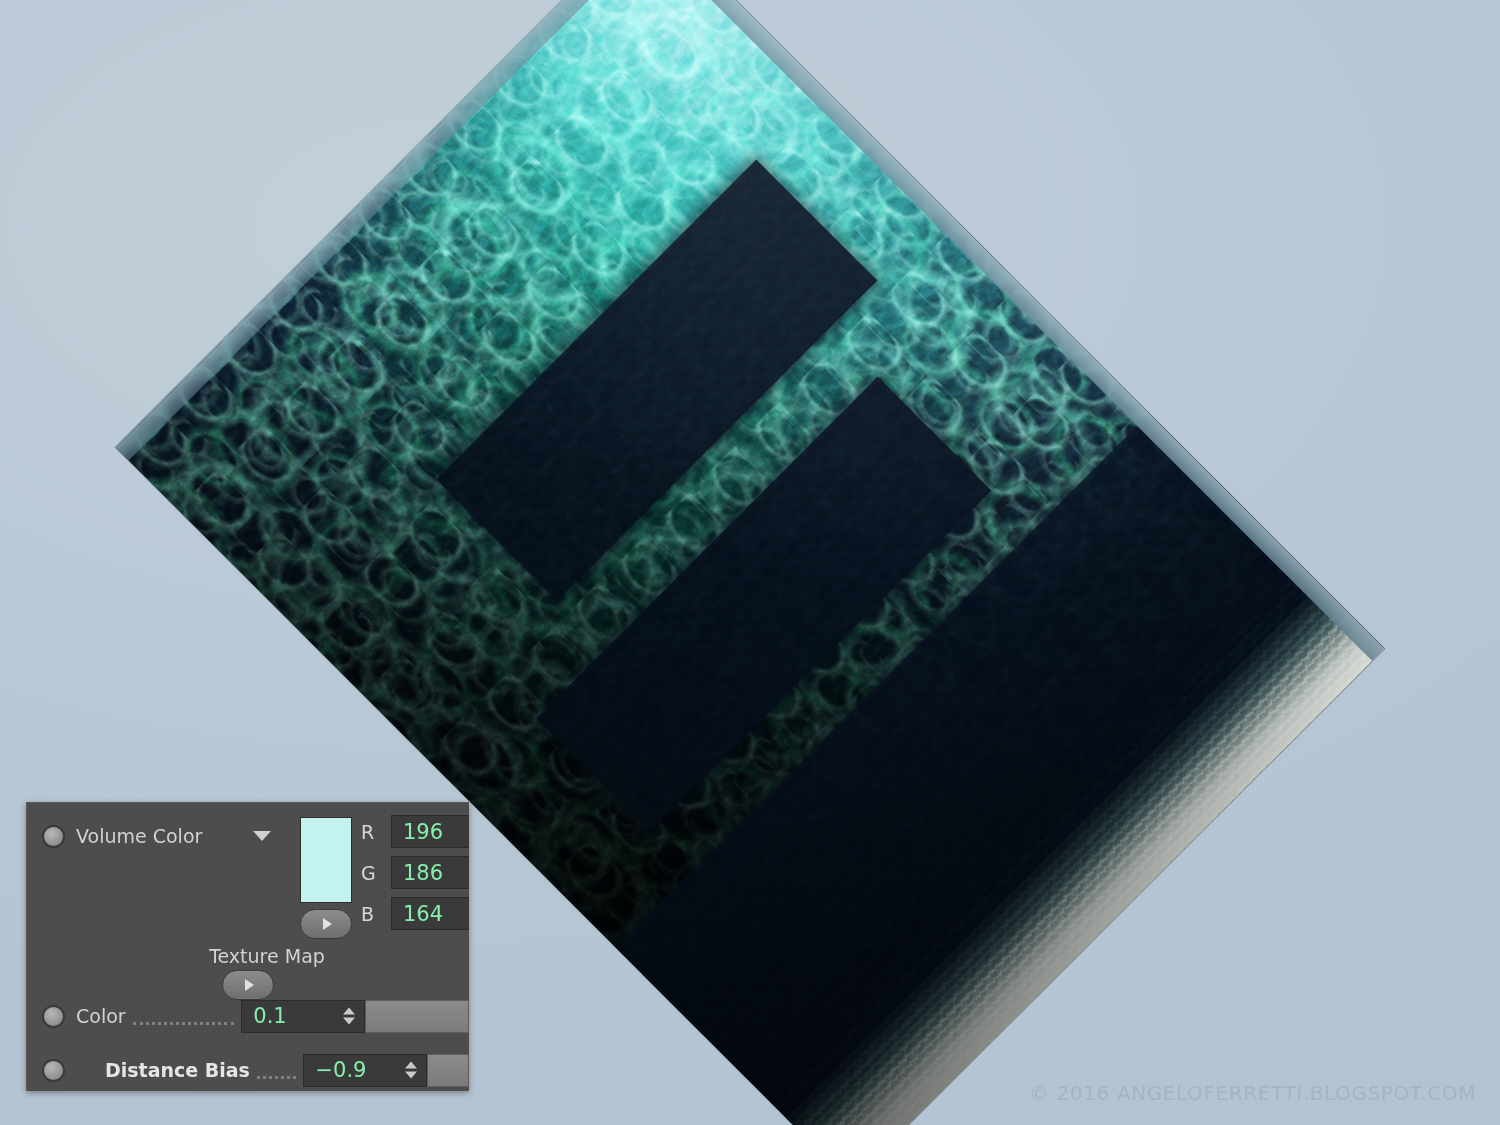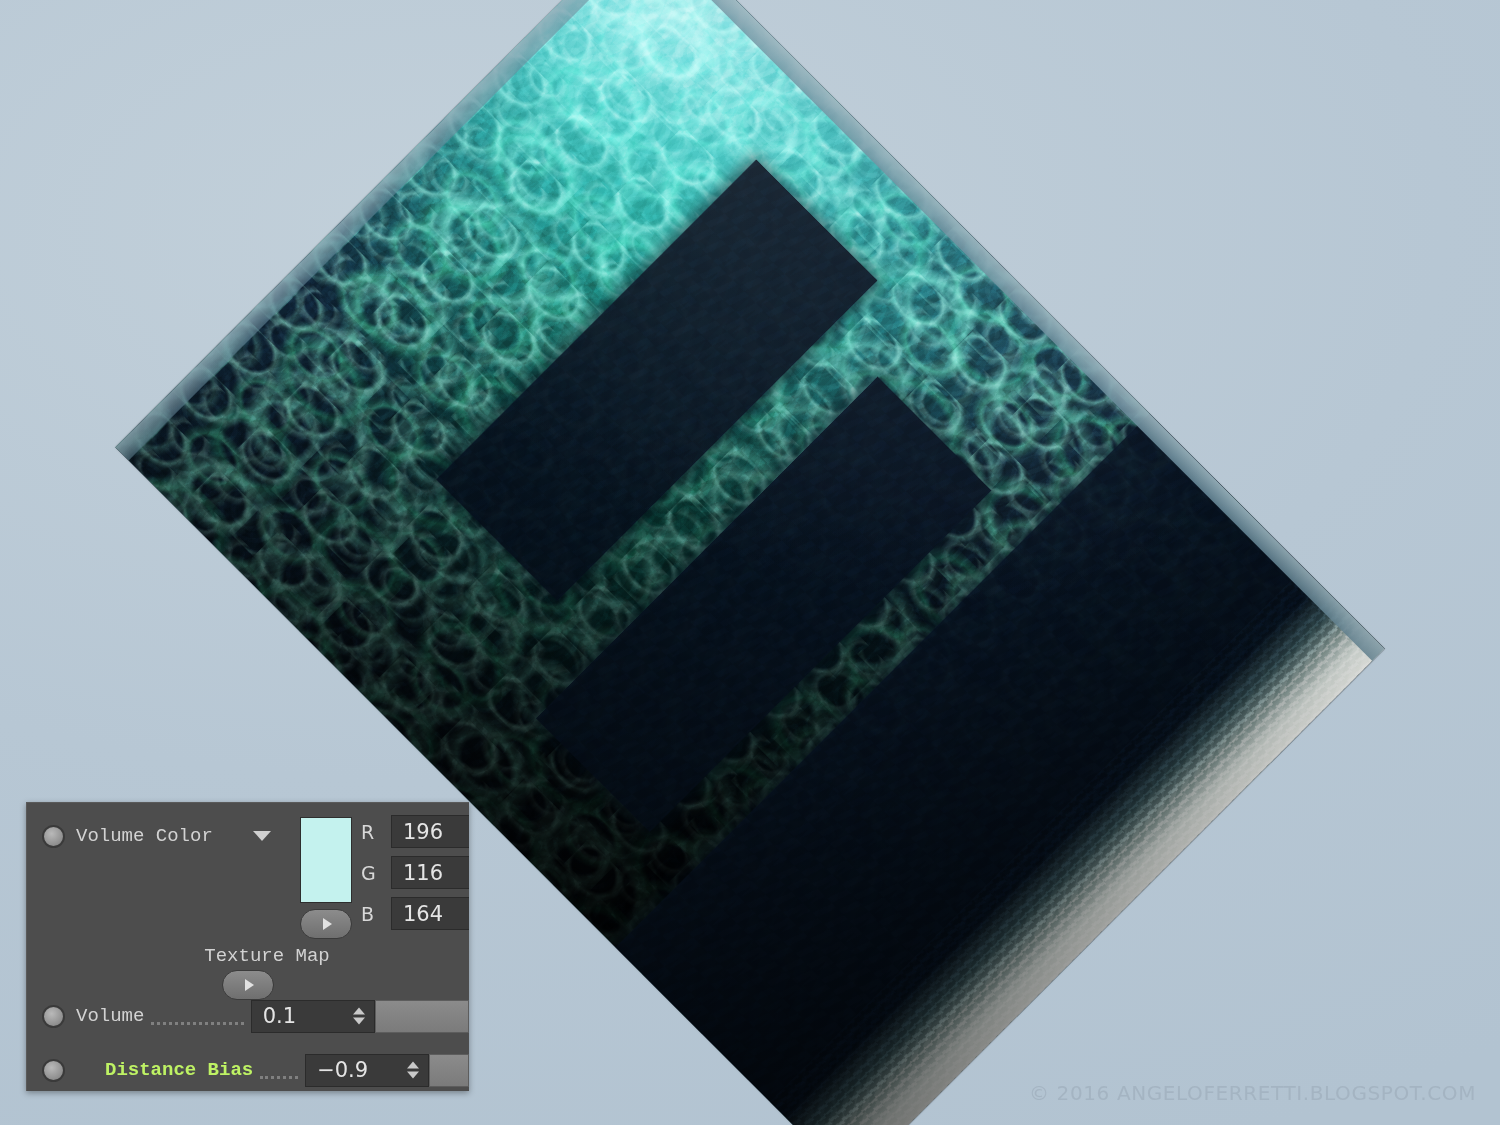--- a/index.html
+++ b/index.html
@@ -194,21 +194,21 @@
     font-size:19px;
   }
   .row{position:absolute;left:0;width:100%;height:46px;display:flex;align-items:center;}
   .radio{
     width:23px;height:23px;border-radius:50%;
     background:radial-gradient(circle at 40% 35%, #b9b9b9, #8e8e8e 70%, #7b7b7b 100%);
     border:2px solid #3a3a3a;
     box-sizing:border-box;
     margin-left:15px;flex:none;
   }
-  .lbl{margin-left:11px;white-space:nowrap;color:#d2d2d2;font-family:Liberation Mono, monospace;}
+  .lbl{margin-left:11px;white-space:nowrap;color:#d2d2d2;}
   .lbl.accent{font-weight:bold;}
   .leader{
     flex:1;margin:0 7px;height:1px;
     border-bottom:3px dotted #8a8a8a;
     opacity:.85;position:relative;top:7px;
   }
   .caret{
     width:0;height:0;border-left:9px solid transparent;border-right:9px solid transparent;
     border-top:10px solid #d0d0d0;flex:none;margin-right:10px;
   }
@@ -222,21 +222,21 @@
     border:1px solid #3b3b3b;box-sizing:border-box;
     display:flex;align-items:center;justify-content:center;flex:none;
   }
   .arrowbtn i{
     width:0;height:0;border-top:6px solid transparent;border-bottom:6px solid transparent;
     border-left:9px solid #e2e2e2;display:block;margin-left:3px;
   }
   .chanlabel{width:22px;text-align:left;color:#d8d8d8;flex:none;font-size:19px;}
   .numfield{
     height:33px;background:#3a3a3a;border:1px solid #2b2b2b;box-sizing:border-box;
-    display:flex;align-items:center;color:#e5e5e5;font-size:21px;padding-left:11px;
+    display:flex;align-items:center;color:#86efac;font-size:21px;padding-left:11px;
   }
   .rgbfield{width:96px;}
   .valfield{width:124px;position:relative;}
   .spin{
     position:absolute;right:9px;top:50%;transform:translateY(-50%);
     display:flex;flex-direction:column;gap:3px;
   }
   .spin u{
     width:0;height:0;border-left:6px solid transparent;border-right:6px solid transparent;
     border-bottom:7px solid #c9c9c9;display:block;
@@ -319,55 +319,55 @@
         </span>
     </div>
 
     <div id="rgb-col">
       <div class="rgbline">
         <span class="chanlabel">R</span>
         <span class="numfield rgbfield">196</span>
       </div>
       <div class="rgbline">
         <span class="chanlabel">G</span>
-        <span class="numfield rgbfield">116</span>
+        <span class="numfield rgbfield">186</span>
       </div>
       <div class="rgbline">
         <span class="chanlabel">B</span>
         <span class="numfield rgbfield">164</span>
       </div>
     </div>
 
     <div class="row" id="row-texture">
       <span style="width:38px;flex:none"></span>
       <span class="lbl" style="margin-left:38px">Texture Map</span>
       <span class="leader"></span>
       <span class="arrowbtn">
           <i></i>
         </span>
       <span class="texfield"></span>
     </div>
 
     <div class="row" id="row-amount">
       <span class="radio"></span>
-      <span class="lbl">Volume</span>
+      <span class="lbl">Color</span>
       <span class="leader"></span>
       <span class="numfield valfield">
         <span>0.1</span>
         <span class="spin">
             <u></u>
             <d></d>
           </span>
       </span>
       <span class="slider"></span>
     </div>
 
     <div class="row" id="row-bias">
       <span class="radio"></span>
-      <span class="lbl accent" id="bias-label" style="color: #bef264; margin-left: 40px;">Distance Bias</span>
+      <span class="lbl accent" id="bias-label" style="color: #e5e5e5; margin-left: 40px;">Distance Bias</span>
       <span class="leader"></span>
       <span class="numfield valfield">
         <span>−0.9</span>
         <span class="spin">
             <u></u>
             <d></d>
           </span>
       </span>
       <span class="slider"></span>
     </div>

